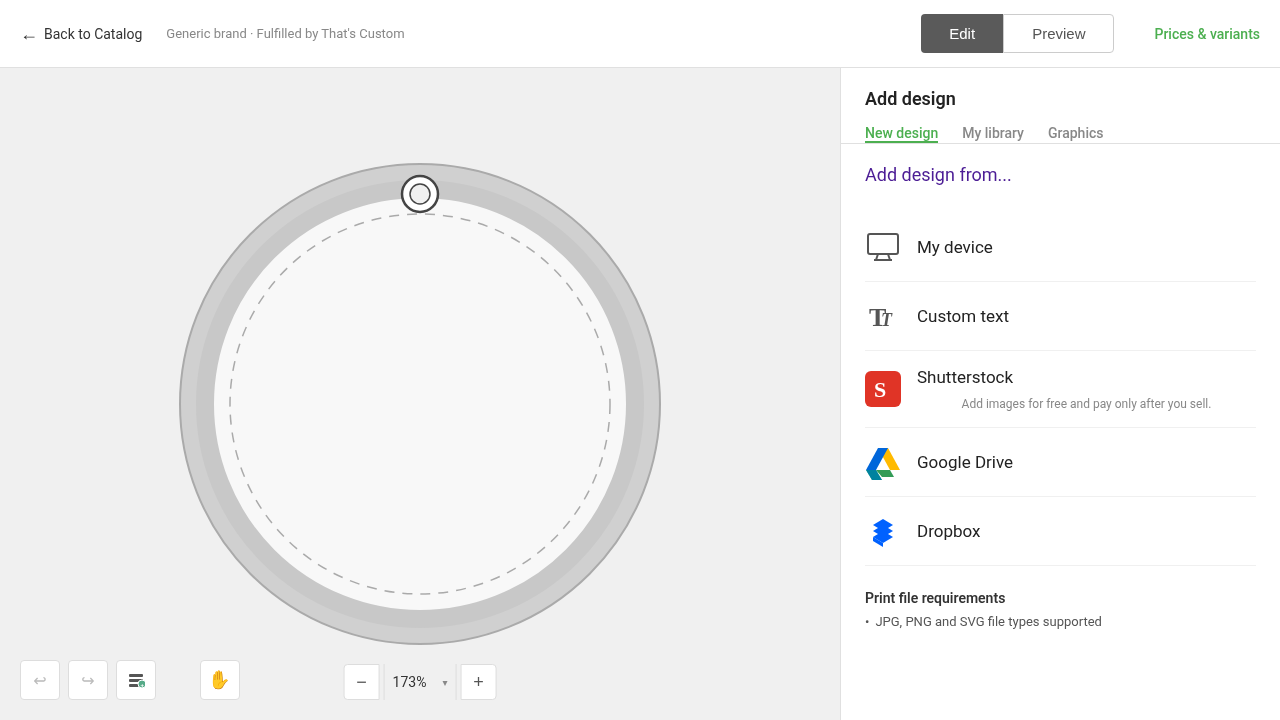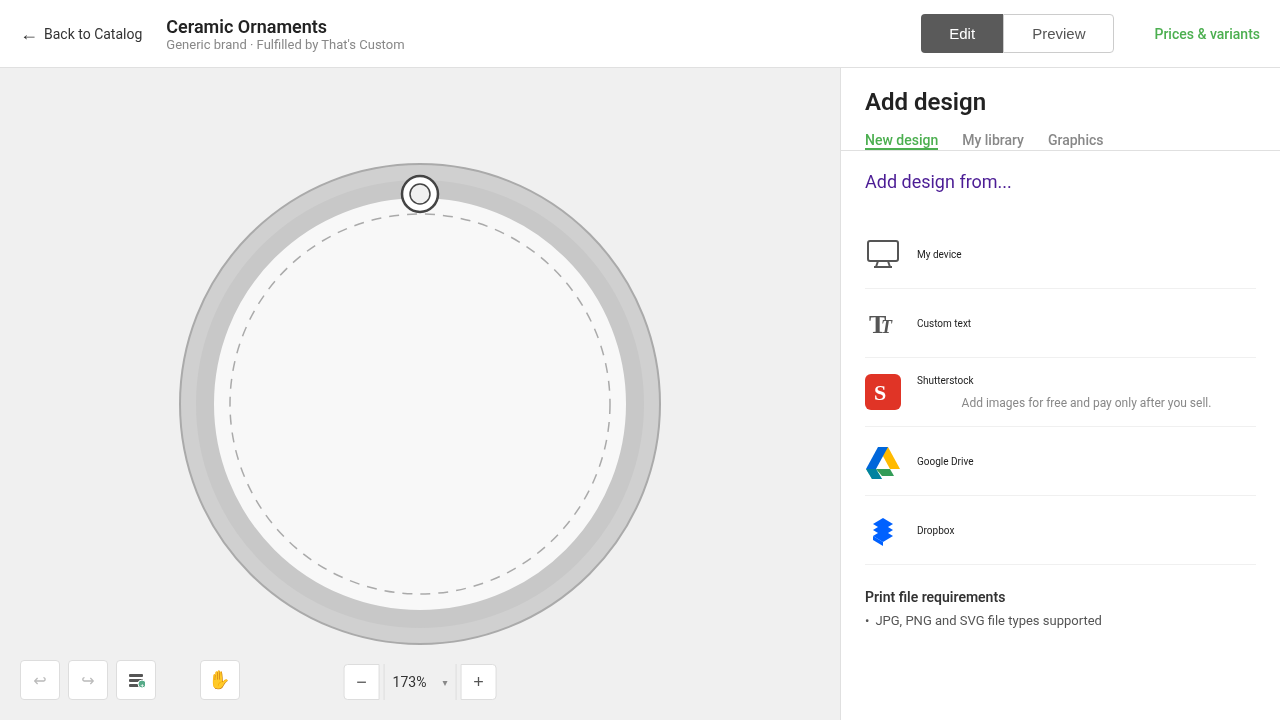--- a/index.html
+++ b/index.html
@@ -164,21 +164,21 @@
       display: flex;
       flex-direction: column;
       flex-shrink: 0;
     }
 
     .panel-header {
       padding: 20px 24px 0;
       border-bottom: 1px solid #e0e0e0;
     }
     .panel-title {
-      font-size: 24px;
+      font-size: 18px;
       font-weight: 600;
       color: #222;
       margin-bottom: 16px;
     }
     .panel-tabs {
       display: flex;
       gap: 24px;
     }
     .panel-tab {
       font-size: 14px;
@@ -221,21 +221,21 @@
       height: 36px;
       display: flex;
       align-items: center;
       justify-content: center;
       flex-shrink: 0;
     }
     .source-info {
       flex: 1;
     }
     .source-name {
-      font-size: 10px;
+      font-size: 17px;
       color: #222;
       font-weight: 400;
     }
     .source-desc {
       font-size: 12px;
       color: #888;
       margin-top: 10px;
       text-align: center;
     }
 
@@ -305,21 +305,20 @@
   </style>
 </head>
 <body>
 
 <div class="header">
   <a class="back-link">
     <span class="back-arrow">←</span>
     <span>Back to Catalog</span>
   </a>
   <div class="product-info">
-    <div class="product-title">Ceramic Ornaments</div>
     <div class="product-subtitle">Generic brand · Fulfilled by That's Custom</div>
   </div>
   <div class="header-tabs">
     <button class="tab-btn active">Edit</button>
     <button class="tab-btn inactive">Preview</button>
   </div>
   <a class="prices-link" style="margin-left:40px;">Prices &amp; variants</a>
 </div>
 
 <div class="main-content">

